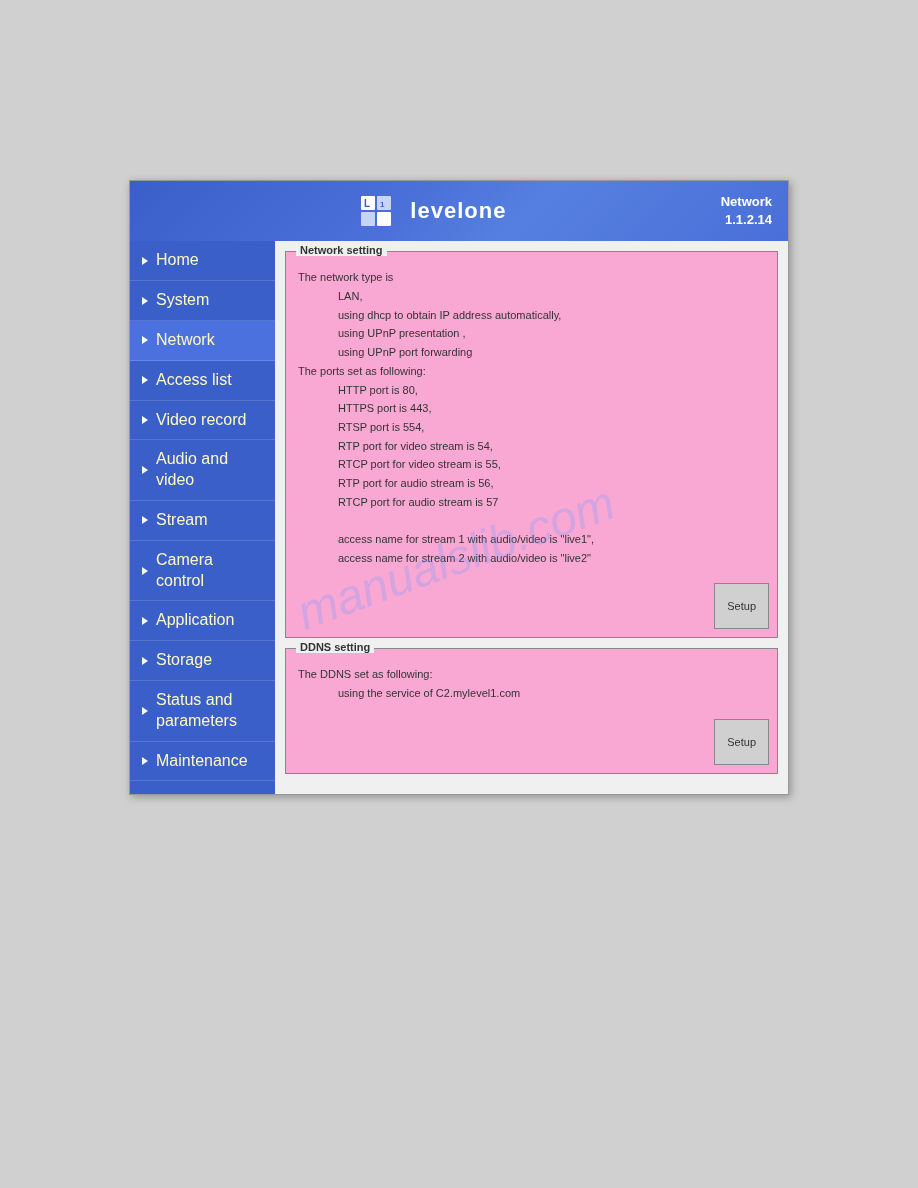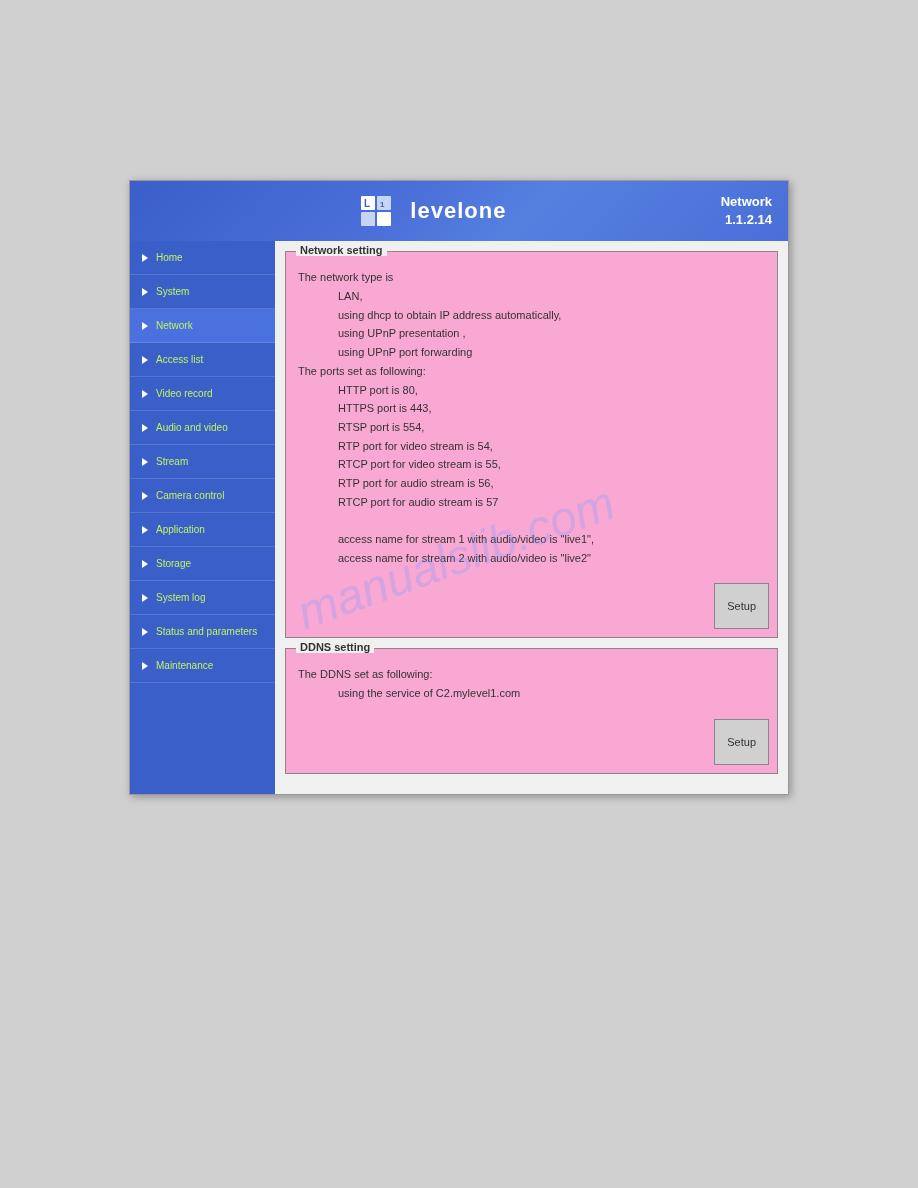--- a/index.html
+++ b/index.html
@@ -59,22 +59,22 @@
     }
     .sidebar {
       width: 145px;
       background: #3a5fc8;
       flex-shrink: 0;
     }
     .sidebar-item {
       display: flex;
       align-items: center;
       padding: 9px 12px;
-      color: #bef264;
-      font-size: 10px;
+      color: #fef9c3;
+      font-size: 16px;
       font-weight: normal;
       cursor: pointer;
       border-bottom: 1px solid rgba(255,255,255,0.15);
       line-height: 1.3;
       min-height: 34px;
     }
     .sidebar-item.active {
       background: rgba(100,140,255,0.4);
     }
     .sidebar-arrow {
@@ -206,24 +206,20 @@
             <span class="sidebar-arrow"></span>
             <span>Camera control</span>
           </div>
           <div class="sidebar-item">
             <span class="sidebar-arrow"></span>
             <span>Application</span>
           </div>
           <div class="sidebar-item">
             <span class="sidebar-arrow"></span>
             <span>Storage</span>
-          </div>
-          <div class="sidebar-item">
-            <span class="sidebar-arrow"></span>
-            <span>System log</span>
           </div>
           <div class="sidebar-item">
             <span class="sidebar-arrow"></span>
             <span>Status and parameters</span>
           </div>
           <div class="sidebar-item">
             <span class="sidebar-arrow"></span>
             <span>Maintenance</span>
           </div>
         </div>

